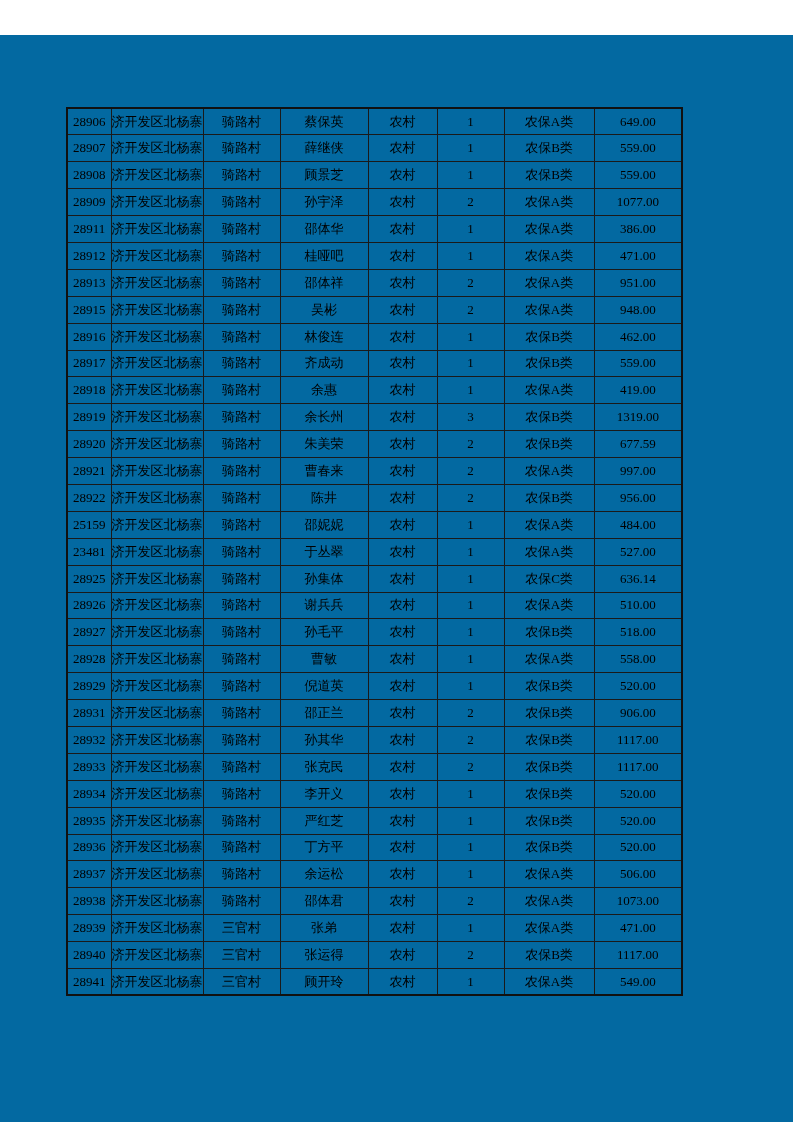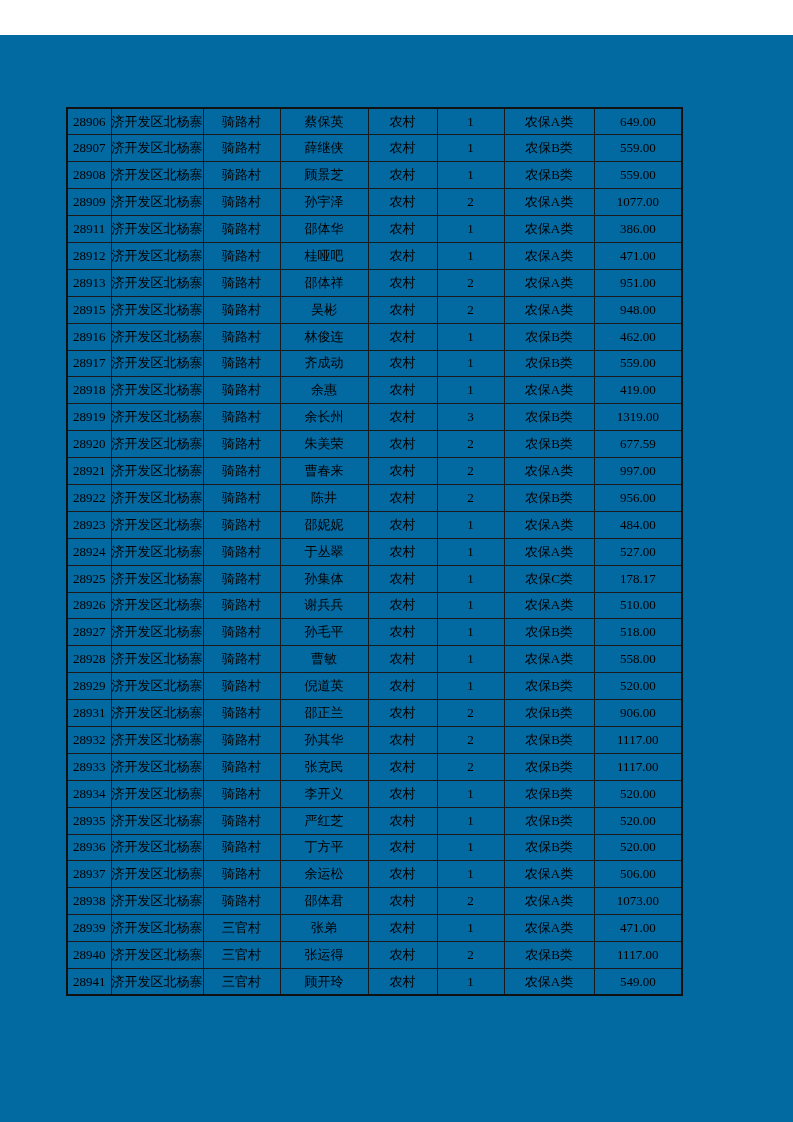--- a/index.html
+++ b/index.html
@@ -229,54 +229,54 @@
             <div class="clip">济开发区北杨寨</div>
           </td>
     <td>骑路村</td>
     <td>陈井</td>
     <td>农村</td>
     <td>2</td>
     <td>农保B类</td>
     <td>956.00</td>
   </tr>
         <tr>
-    <td>28923</td>
+    <td>25159</td>
     <td>
             <div class="clip">济开发区北杨寨</div>
           </td>
     <td>骑路村</td>
     <td>邵妮妮</td>
     <td>农村</td>
     <td>1</td>
     <td>农保A类</td>
     <td>484.00</td>
   </tr>
         <tr>
-    <td>28924</td>
+    <td>23481</td>
     <td>
             <div class="clip">济开发区北杨寨</div>
           </td>
     <td>骑路村</td>
     <td>于丛翠</td>
     <td>农村</td>
     <td>1</td>
     <td>农保A类</td>
     <td>527.00</td>
   </tr>
         <tr>
     <td>28925</td>
     <td>
             <div class="clip">济开发区北杨寨</div>
           </td>
     <td>骑路村</td>
     <td>孙集体</td>
     <td>农村</td>
     <td>1</td>
     <td>农保C类</td>
-    <td>178.17</td>
+    <td>636.14</td>
   </tr>
         <tr>
     <td>28926</td>
     <td>
             <div class="clip">济开发区北杨寨</div>
           </td>
     <td>骑路村</td>
     <td>谢兵兵</td>
     <td>农村</td>
     <td>1</td>

